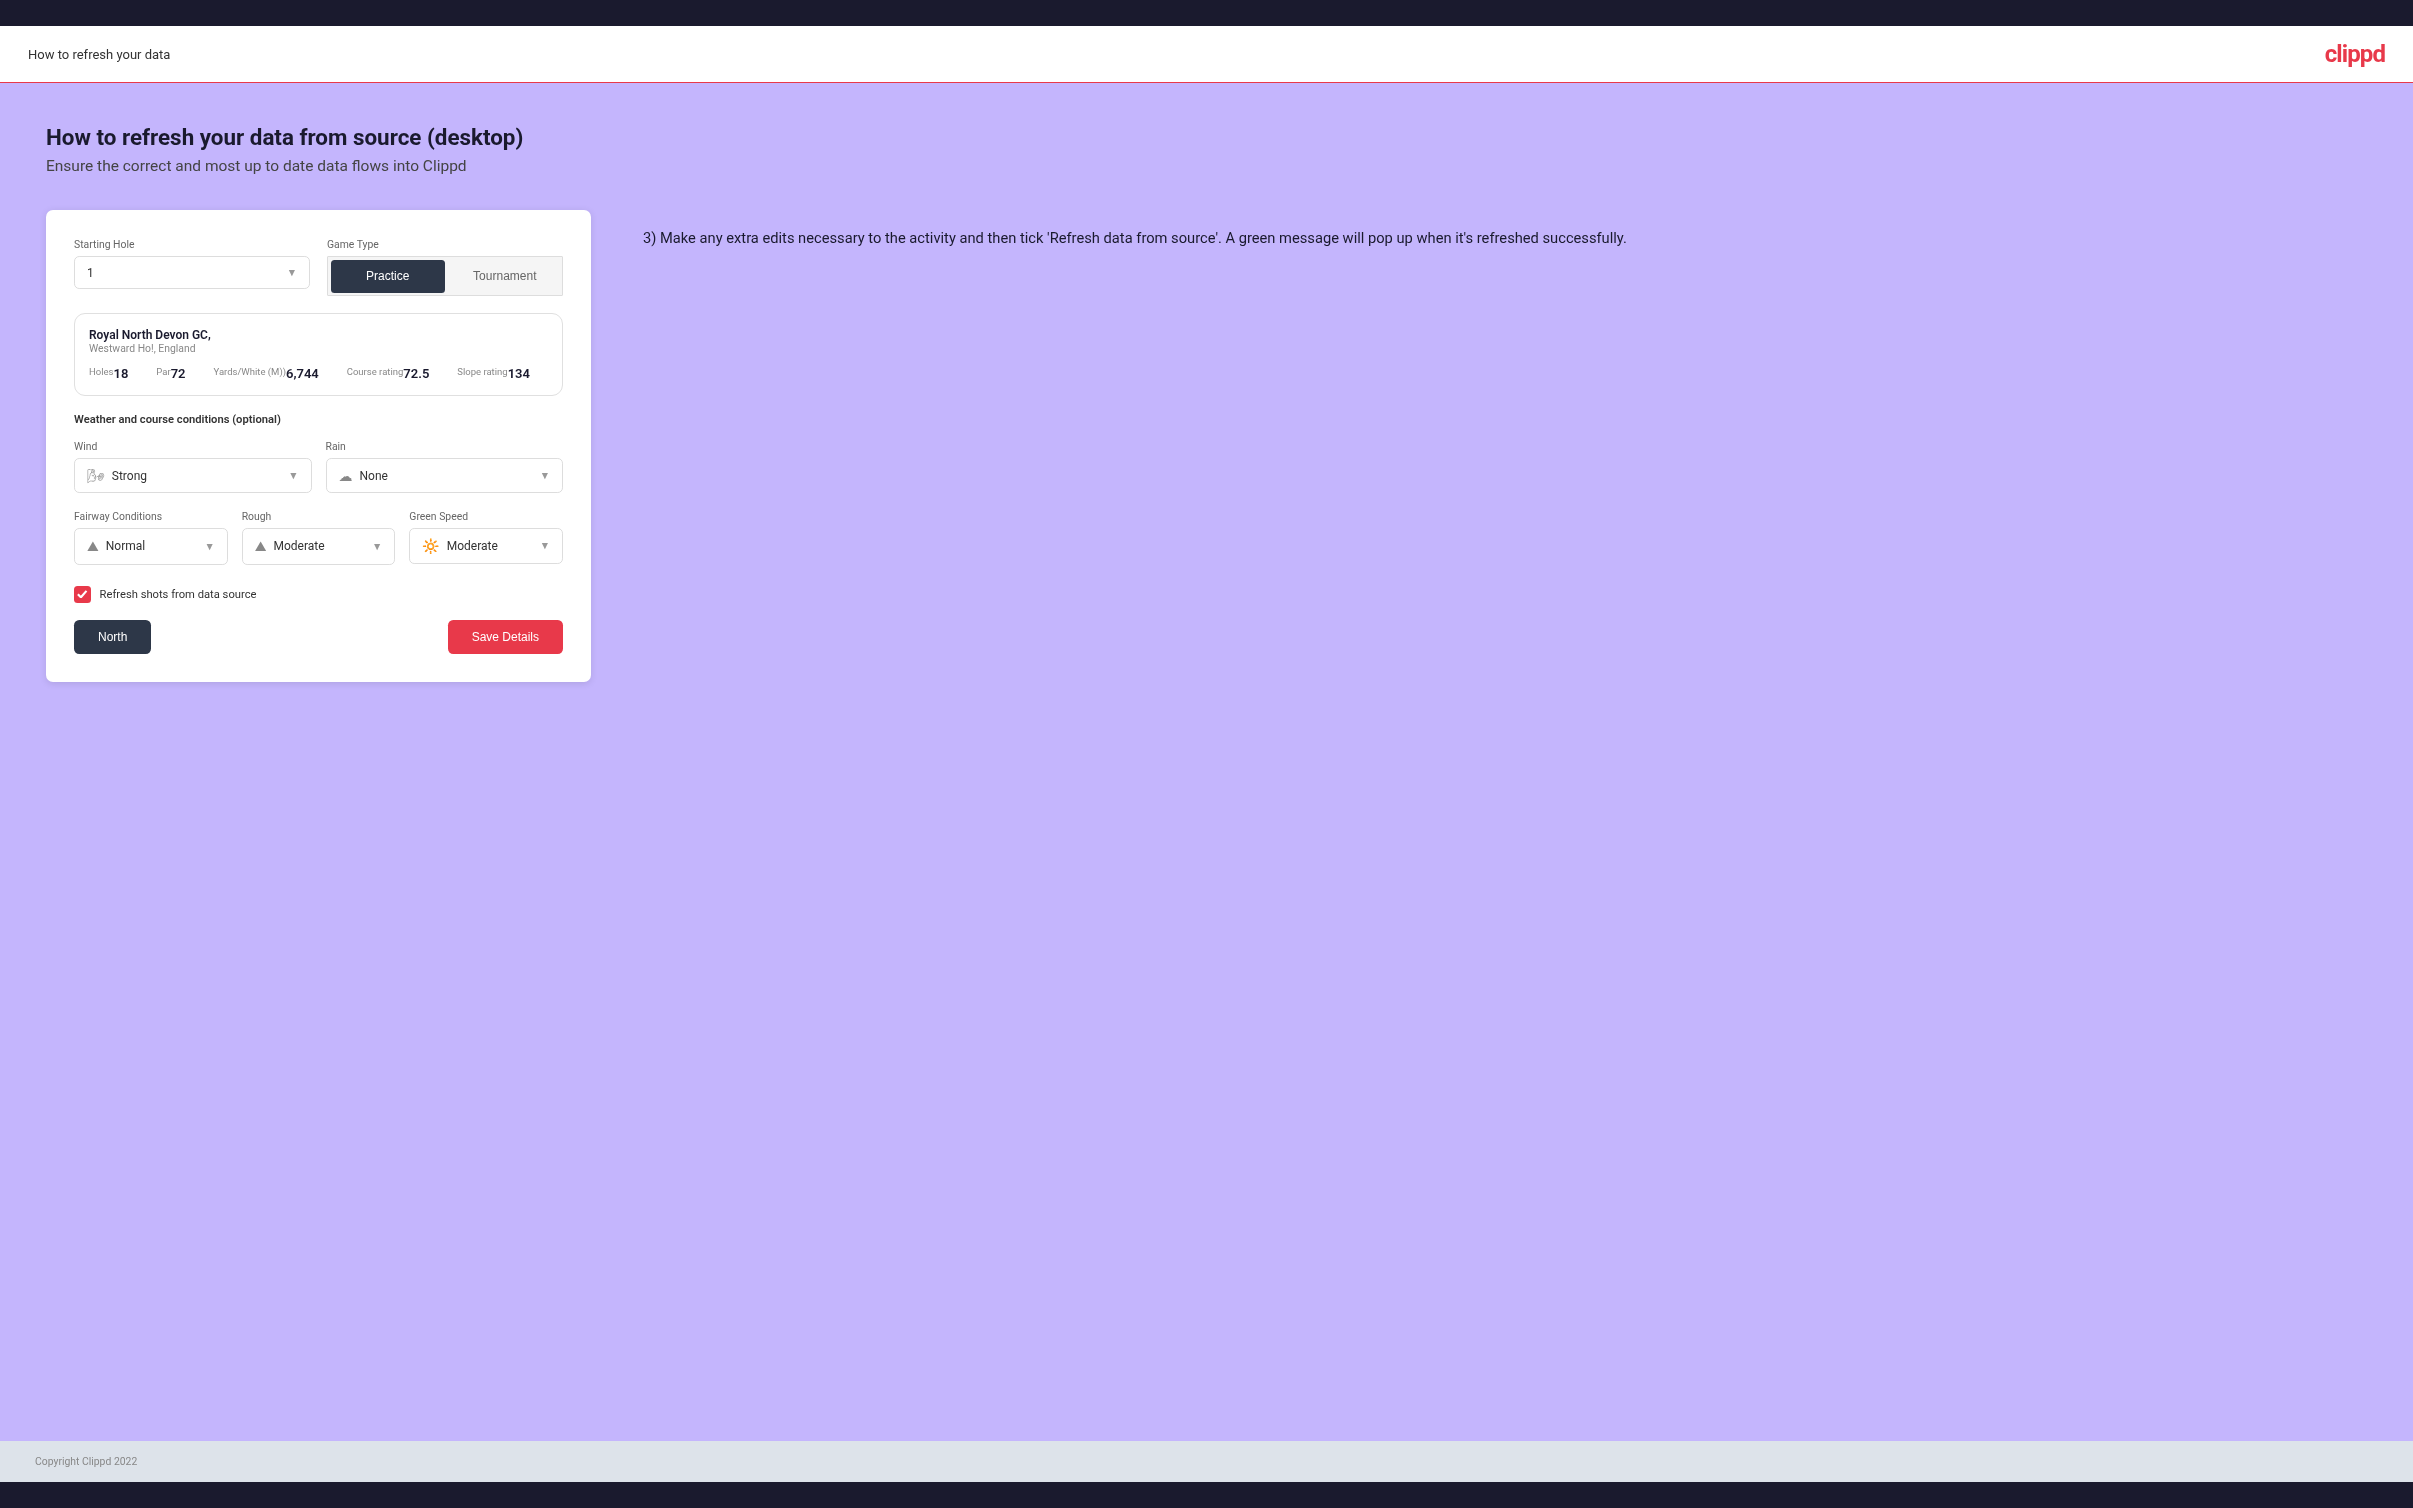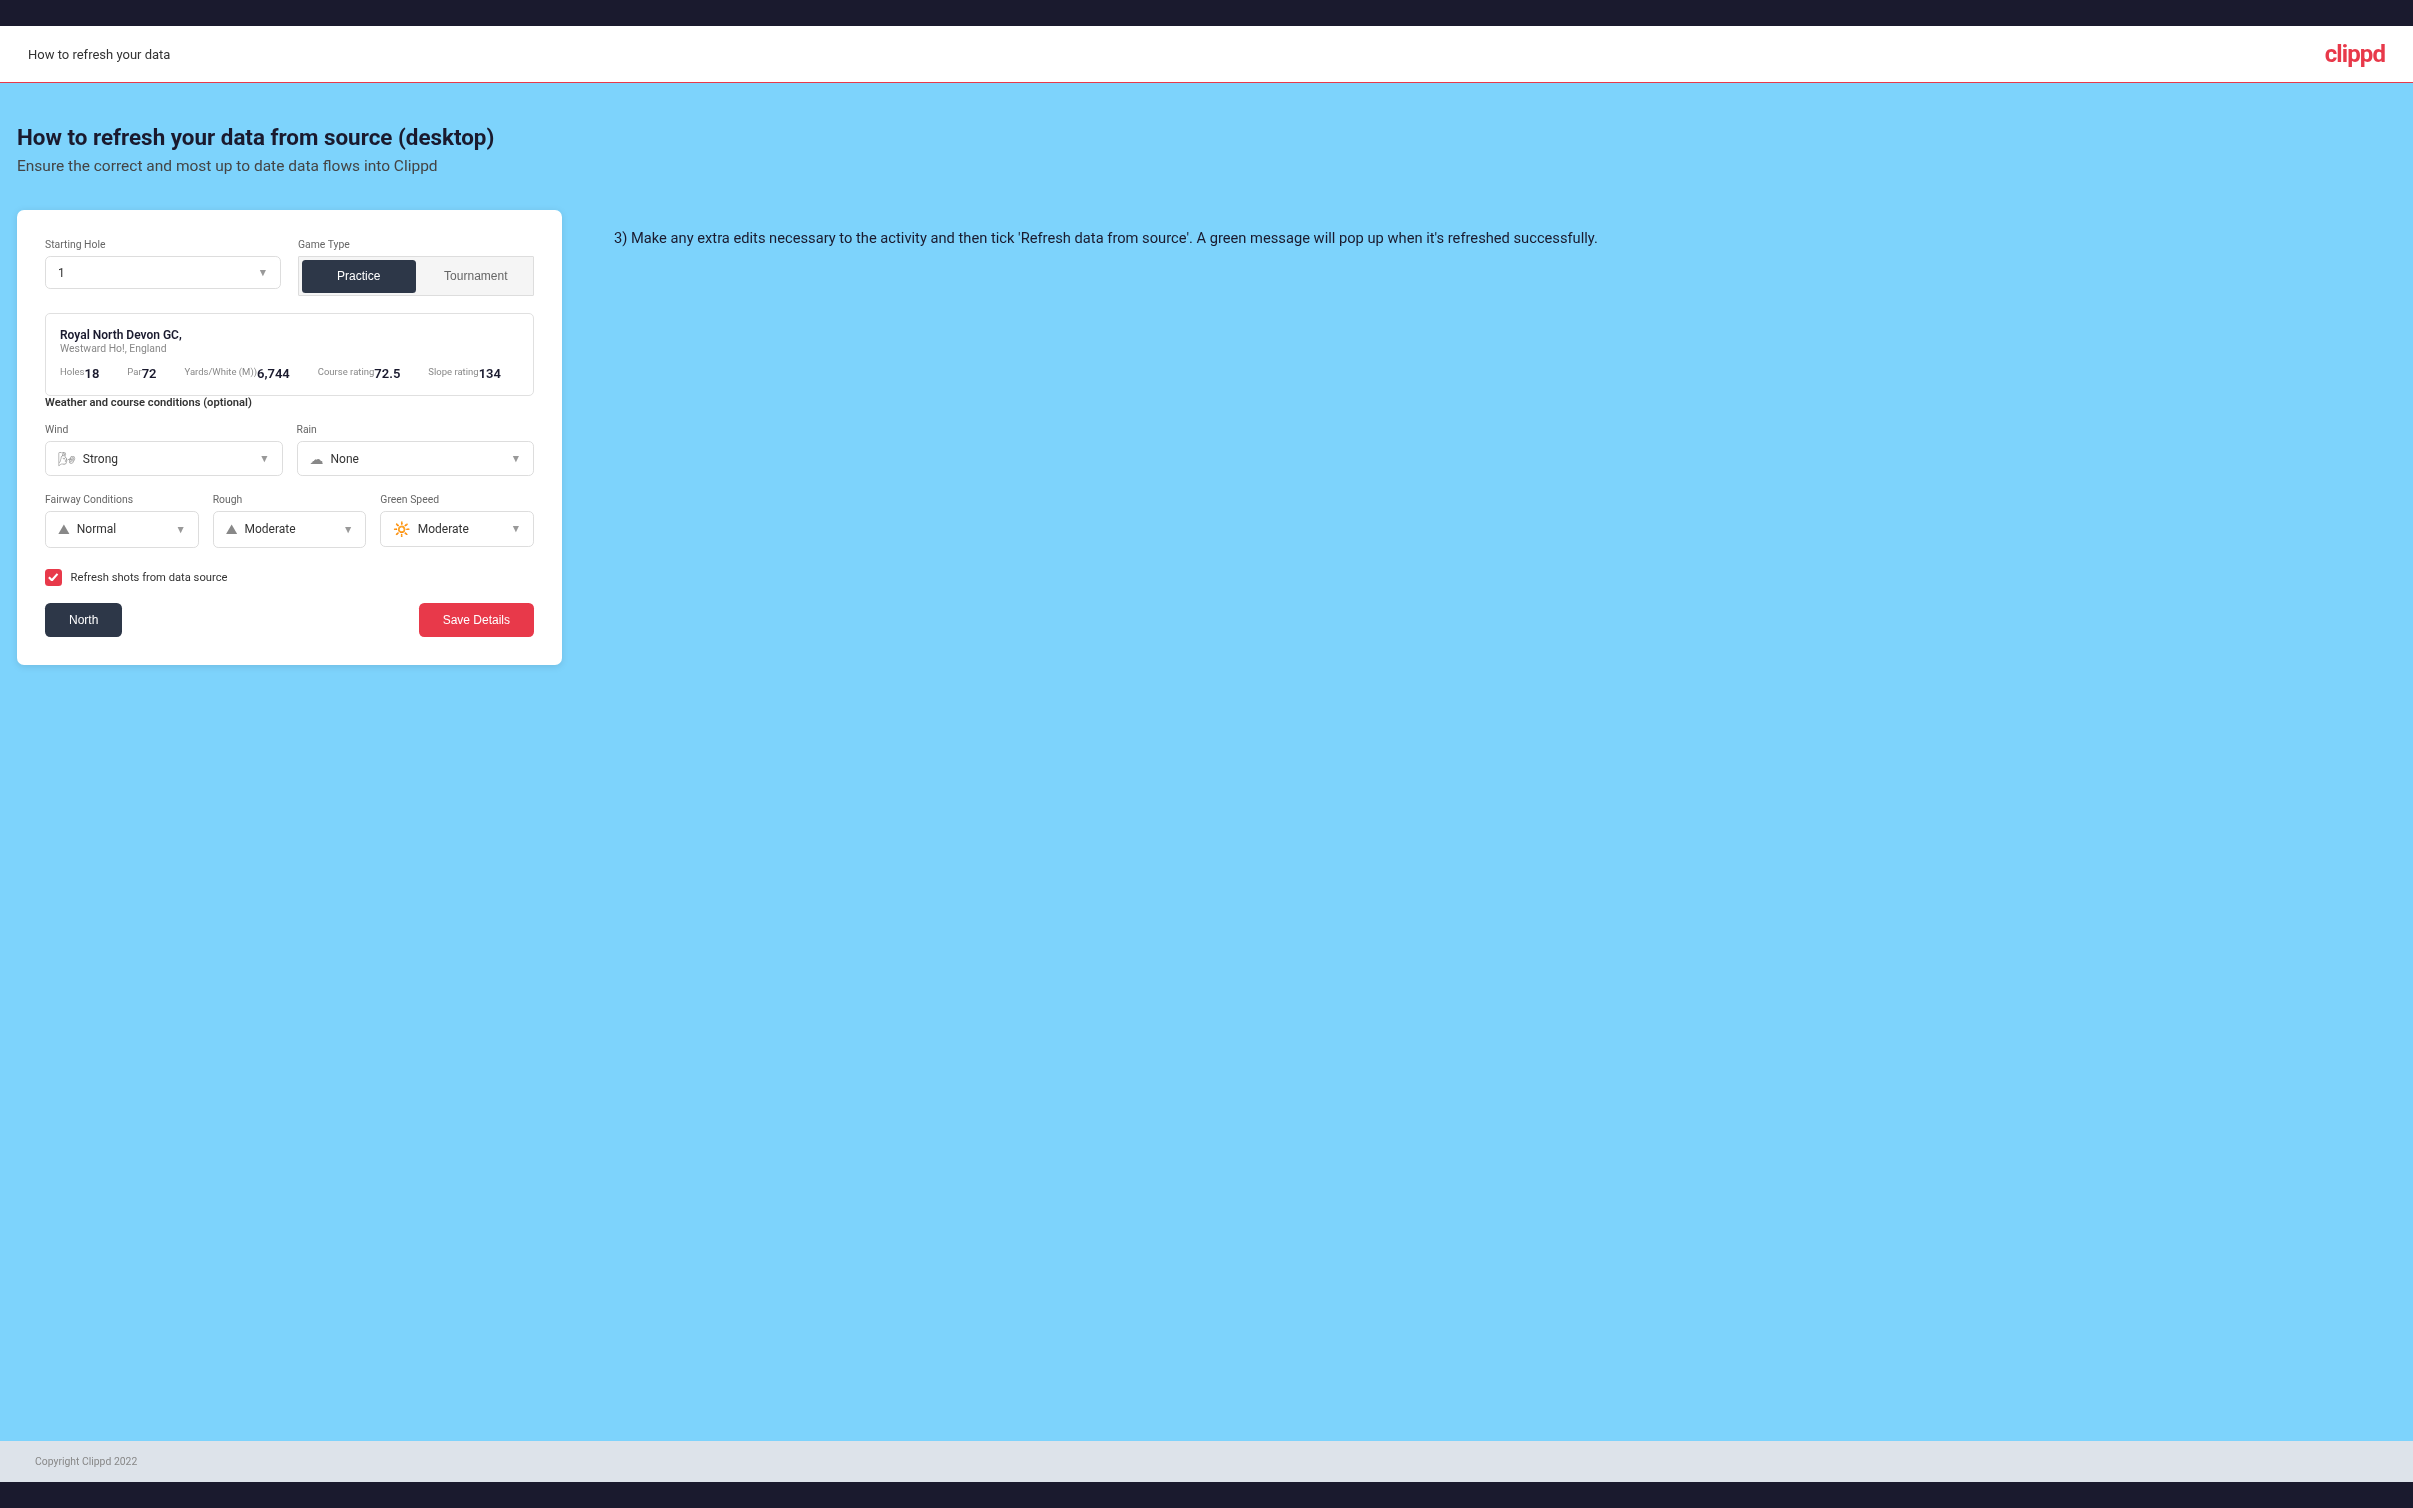--- a/index.html
+++ b/index.html
@@ -33,23 +33,23 @@
     }
 
     .logo {
       font-size: 24px;
       font-weight: 700;
       color: #e8394a;
       letter-spacing: -0.9px;
     }
 
     .main-content {
-      background: #7dd3fc;
-      flex: 1;
-      padding: 41px 17px;
+      background: #c4b5fd;
+      flex: 1;
+      padding: 41px 46px;
     }
 
     .page-title {
       font-size: 22.4px;
       font-weight: 700;
       color: #1a1a2e;
       margin-bottom: 7px;
     }
 
     .page-subtitle {
@@ -134,22 +134,23 @@
 
     .game-btn.active {
       background: #2d3748;
       color: #fff;
       border-radius: 3.5px;
       margin: 2.6px;
     }
 
     .course-info-box {
       border: 0.9px solid #e0e0e0;
-      border-radius: 5px;
+      border-radius: 11px;
       padding: 14px;
+      margin-bottom: 17px;
     }
 
     .course-name {
       font-size: 12px;
       font-weight: 600;
       color: #1a1a2e;
     }
 
     .course-location {
       font-size: 10.4px;

